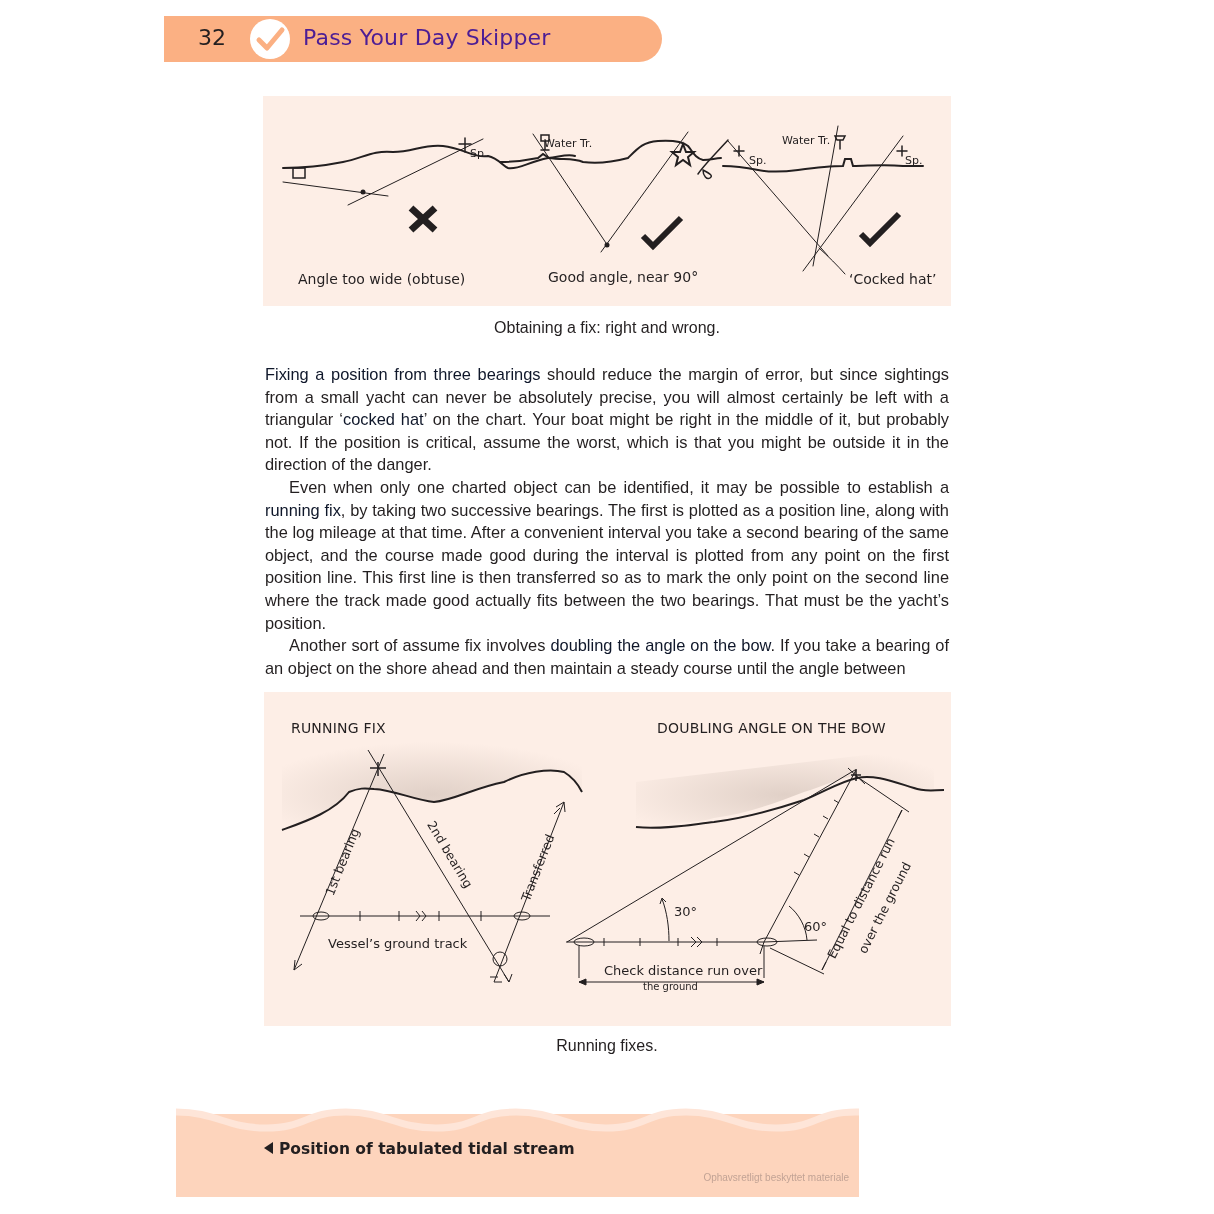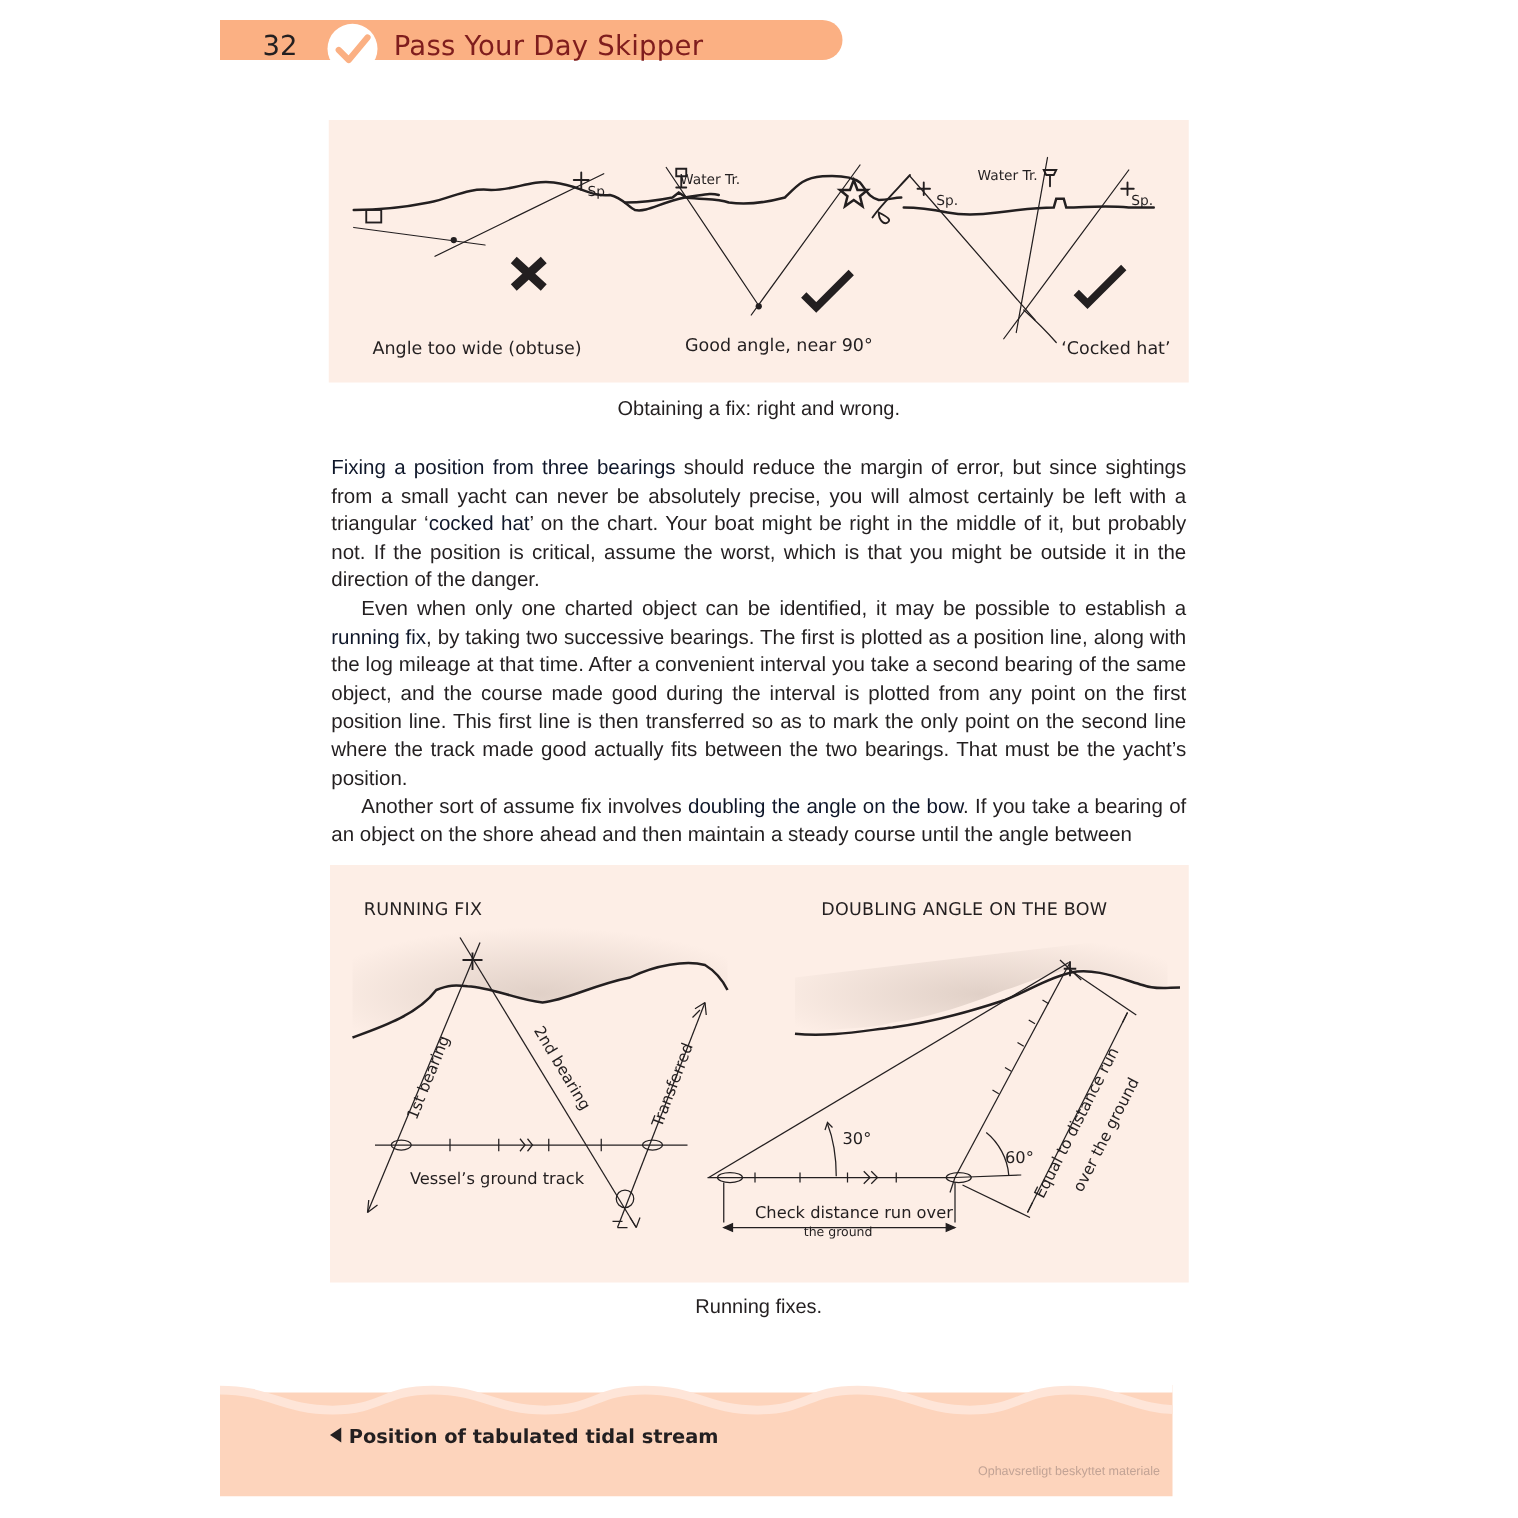--- a/index.html
+++ b/index.html
@@ -1,39 +1,39 @@
 <!DOCTYPE html>
 <html><head>
 <meta charset="utf-8">
 <style>
   html, body { margin: 0; padding: 0; background: #ffffff; }
   body { width: 1214px; height: 1214px; position: relative; overflow: hidden; font-family: "Liberation Sans", sans-serif; color: #231f20; }
-  .header-band { position: absolute; left: 176px; top: 16px; width: 498px; height: 32px; background: #fbb083; border-radius: 0 23px 23px 0; }
+  .header-band { position: absolute; left: 164px; top: 16px; width: 498px; height: 46px; background: #fbb083; border-radius: 0 23px 23px 0; }
   .page-number { position: absolute; left: 34px; top: 9px; font-size: 22px; color: #231f20; font-family: "DejaVu Sans", sans-serif; }
   .check-badge { position: absolute; left: 86px; top: 3px; width: 40px; height: 40px; border-radius: 50%; background: #ffffff; }
   .check-badge svg { position: absolute; left: 0; top: 0; }
-  .book-title { position: absolute; left: 139px; top: 9px; font-size: 22px; color: #7f1d1d; font-family: "DejaVu Sans", sans-serif; letter-spacing: 0.2px; text-align: center; }
+  .book-title { position: absolute; left: 139px; top: 9px; font-size: 22px; color: #4c1d95; font-family: "DejaVu Sans", sans-serif; letter-spacing: 0.2px; text-align: center; }
 
   .figure { position: absolute; background: #fdeee6; }
   .fig-top { left: 263px; top: 96px; width: 688px; height: 210px; }
   .fig-bottom { left: 264px; top: 692px; width: 687px; height: 334px; }
   .fig-svg { position: absolute; left: 0; top: 0; }
   .fig-label { position: absolute; font-size: 14px; color: #231f20; font-family: "DejaVu Sans", sans-serif; white-space: nowrap; }
   .fig-heading { position: absolute; font-size: 14px; color: #231f20; font-family: "DejaVu Sans", sans-serif; white-space: nowrap; letter-spacing: 0.2px; }
   .small-label { position: absolute; font-size: 11px; color: #231f20; font-family: "DejaVu Sans", sans-serif; white-space: nowrap; }
   .rot-label { position: absolute; font-size: 12.5px; color: #231f20; font-family: "DejaVu Sans", sans-serif; white-space: nowrap; transform-origin: 0 0; }
 
   .caption { position: absolute; left: 263px; width: 688px; text-align: center; font-size: 16px; color: #231f20; font-family: Liberation Sans, sans-serif; }
 
   .body-text { position: absolute; left: 265px; width: 684px; font-size: 16.4px; line-height: 22.6px; color: #231f20; text-align: justify; font-family: "Liberation Sans", sans-serif; }
   .body-text p { margin: 0; }
   .body-text p.indent { text-indent: 24px; }
   .hl { color: #0f172a; font-weight: normal; }
 
-  .footer { position: absolute; left: 176px; top: 1108px; width: 762px; height: 89px; background: #fdd4bc; overflow: hidden; }
+  .footer { position: absolute; left: 176px; top: 1108px; width: 683px; height: 89px; background: #fdd4bc; overflow: hidden; }
   .footer svg { position: absolute; left: 0; top: 0; }
   .footer-link { position: absolute; left: 88px; top: 32px; font-size: 15.5px; font-weight: bold; color: #231f20; font-family: "DejaVu Sans", sans-serif; white-space: nowrap; }
   .footer-arrow { display: inline-block; width: 0; height: 0; border-top: 6px solid transparent; border-bottom: 6px solid transparent; border-right: 9px solid #231f20; margin-right: 6px; vertical-align: 0px; }
   .watermark { position: absolute; right: 10px; top: 64px; font-size: 10px; color: #c2a395; font-family: "Liberation Sans", sans-serif; }
 </style>
 </head>
 <body>
 
 <div class="header-band">
   <span class="page-number">32</span>

